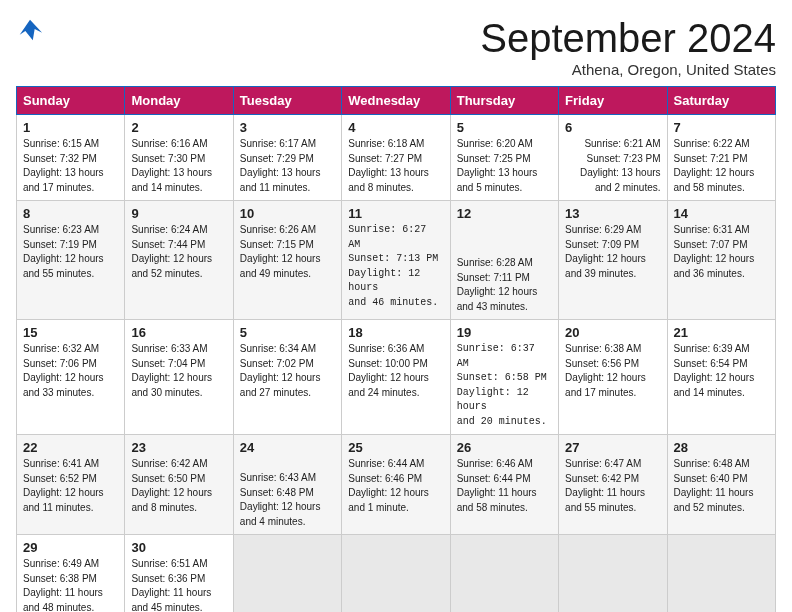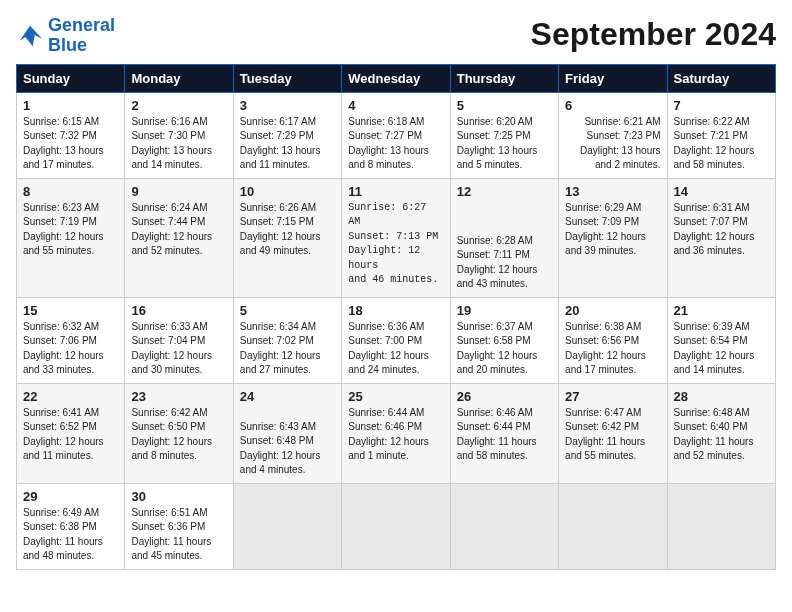--- a/index.html
+++ b/index.html
@@ -31,35 +31,35 @@
       color: #1565c0;
     }
     .logo-bird {
       width: 28px;
       height: 28px;
     }
     .title-area {
       text-align: right;
     }
     .month-title {
-      font-size: 32px;
-      font-weight: bold;
+      font-size: 40px;
+      font-weight: normal;
       color: #1a1a1a;
     }
     .location-title {
       font-size: 15px;
       color: #333;
     }
     .calendar-table {
       width: 100%;
       border-collapse: collapse;
       border: 1px solid #ccc;
     }
     .calendar-table th {
-      background-color: #0f172a;
+      background-color: #be185d;
       color: #fff;
       font-size: 13px;
       font-weight: bold;
       padding: 6px 6px;
       text-align: left;
       border: 1px solid #1565c0;
     }
     .calendar-table td {
       border: 1px solid #ccc;
       vertical-align: top;
@@ -92,26 +92,24 @@
     }
   </style>
 </head>
 <body>
 
 <div class="header-area">
   <div class="logo">
     <svg class="logo-bird" viewBox="0 0 30 30" xmlns="http://www.w3.org/2000/svg">
       <polygon points="15,4 28,18 20,14 18,26 10,16 4,20" fill="#1565c0"></polygon>
     </svg>
-    <div class="logo-text">
-      <span>General</span><br><span>Blue</span>
-    </div>
   </div>
   <div class="title-area">
     <div class="month-title">September 2024</div>
+    <div class="location-title">Athena, Oregon, United States</div>
   </div>
 </div>
 
 <table class="calendar-table">
   <thead>
     <tr>
     <th>Sunday</th>
         <th>Monday</th>
         <th>Tuesday</th>
         <th>Wednesday</th>
@@ -241,27 +239,27 @@
         <td>
           <span class="day-num">5</span>
           <div class="day-info" style="white-space: pre-line;">Sunrise: 6:34 AM
 Sunset: 7:02 PM
 Daylight: 12 hours
 and 27 minutes.</div>
         </td>
         <td>
           <span class="day-num">18</span>
           <div class="day-info" style="white-space: pre-line;">Sunrise: 6:36 AM
-Sunset: 7:00 PM
+Sunset: 10:00 PM
 Daylight: 12 hours
 and 24 minutes.</div>
         </td>
         <td>
           <span class="day-num">19</span>
-          <div class="day-info" style="white-space: pre-line;">Sunrise: 6:37 AM
+          <div class="day-info" style="white-space: pre-line; font-family: Liberation Mono, monospace;">Sunrise: 6:37 AM
 Sunset: 6:58 PM
 Daylight: 12 hours
 and 20 minutes.</div>
         </td>
         <td>
           <span class="day-num">20</span>
           <div class="day-info" style="white-space: pre-line;">Sunrise: 6:38 AM
 Sunset: 6:56 PM
 Daylight: 12 hours
 and 17 minutes.</div>

